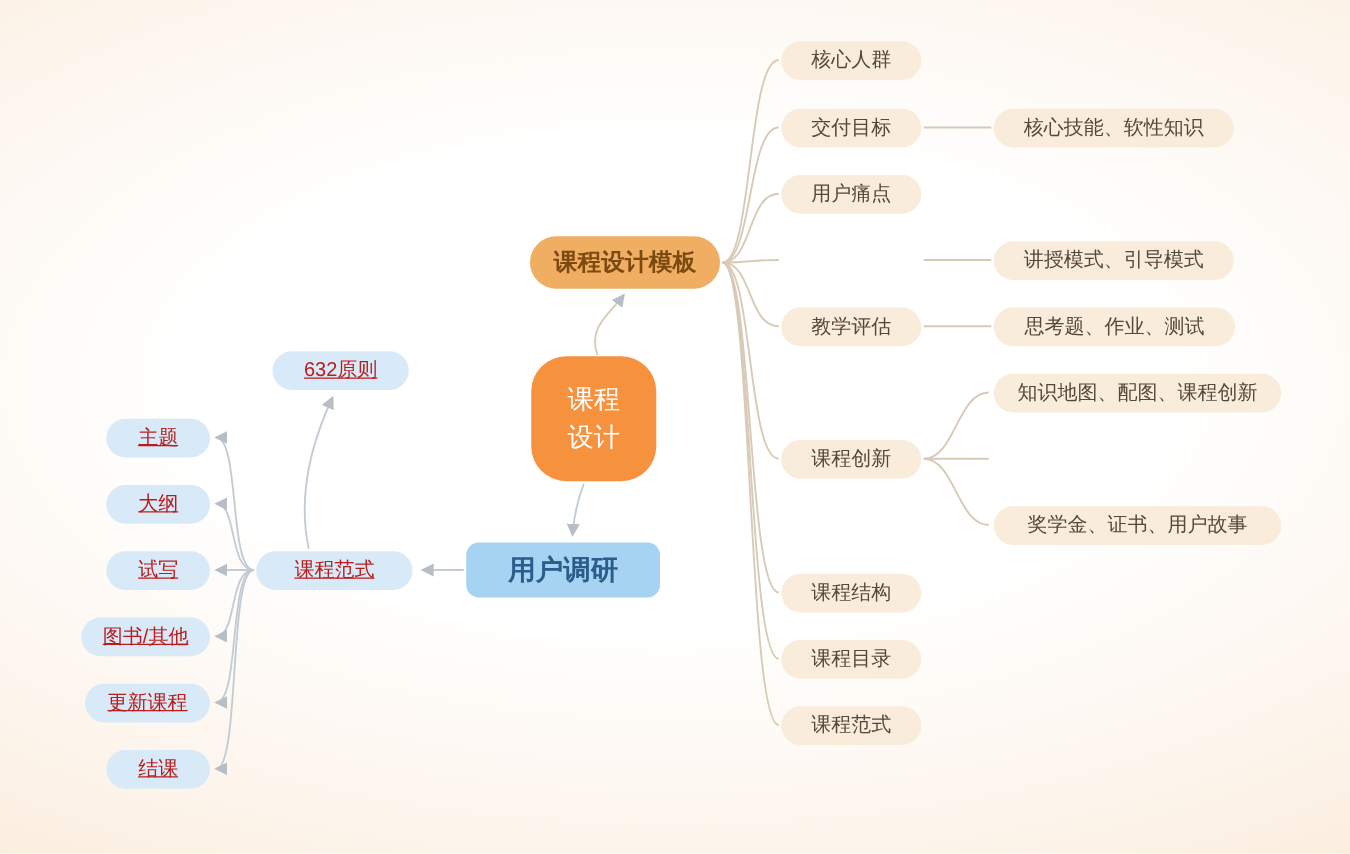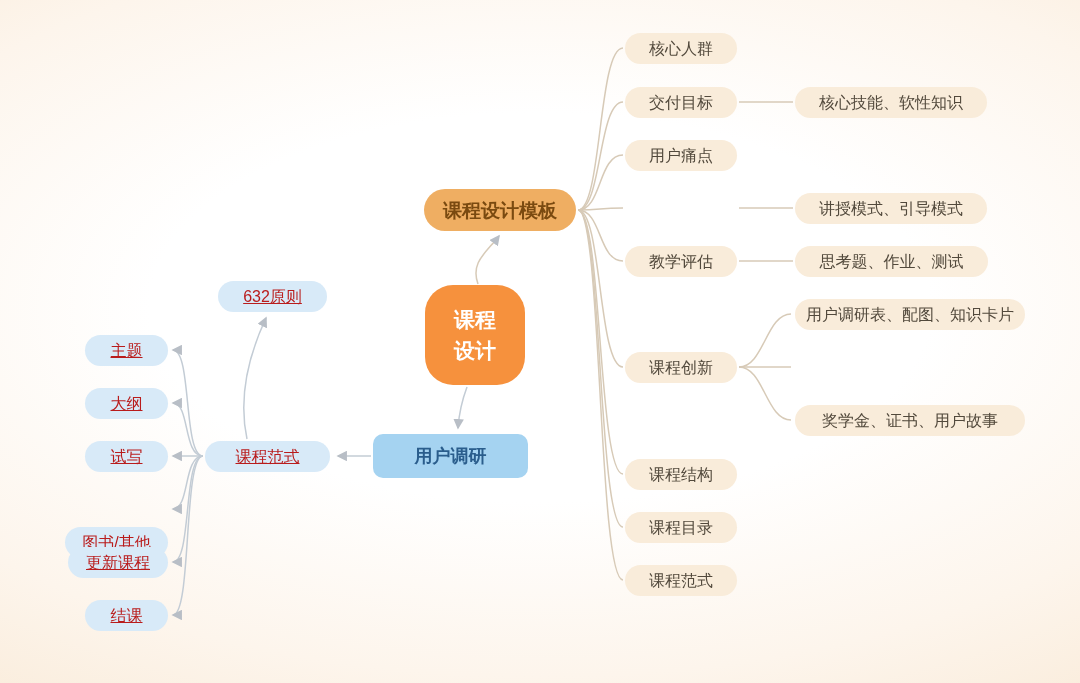--- a/index.html
+++ b/index.html
@@ -17,24 +17,24 @@
   .edge-cool{stroke:#c3ccd5;}
   .node{
     position:absolute;display:flex;align-items:center;justify-content:center;
     box-sizing:border-box;font-size:16px;line-height:1;white-space:nowrap;
     cursor:default;
   }
   .pill-warm{background:#f9ecda;color:#52493c;border-radius:16px;height:31px;}
   .pill-cool{background:#d8eaf8;color:#b91c1c;border-radius:16px;height:31px;text-decoration:underline;}
   .root{
     background:#f6913d;color:#ffffff;border-radius:28px;
-    font-weight:700;font-size:21px;white-space:pre-line;text-align:center;line-height:1.5;
+    font-weight:400;font-size:21px;white-space:pre-line;text-align:center;line-height:1.5;
   }
   .branch-warm{background:#efae62;color:#7a4a10;border-radius:21px;font-weight:700;font-size:19px;height:42px;}
-  .branch-cool{background:#a5d3f1;color:#2a5d8c;border-radius:10px;font-weight:700;font-size:18px;height:44px;}
+  .branch-cool{background:#a5d3f1;color:#2a5d8c;border-radius:10px;font-weight:700;font-size:22px;height:44px;}
 </style>
 </head>
 <body>
 
 <div class="canvas">
 
   <svg class="edges" width="1080" height="683" viewBox="0 0 1080 683">
     <defs>
       <marker id="arrow" viewBox="0 0 10 10" refX="8.5" refY="5" markerWidth="7" markerHeight="7" orient="auto-start-reverse">
         <path d="M0,0 L10,5 L0,10 z" fill="#b8bec6"></path>
@@ -69,39 +69,39 @@
     <path class="edge edge-cool" d="M203,456 C183,456 190,509 173,509" marker-end="url(#arrow)"></path>
     <path class="edge edge-cool" d="M203,456 C183,456 192,562 173,562" marker-end="url(#arrow)"></path>
     <path class="edge edge-cool" d="M203,456 C183,456 192,615 173,615" marker-end="url(#arrow)"></path>
   </svg>
 
   <div class="node root" style="left:425px;top:285px;width:100px;height:100px;">课程
 设计</div>
 
   <div class="node branch-warm" style="left:424px;top:189px;width:152px;">课程设计模板</div>
 
-  <div class="node pill-warm" style="left:625px;top:33px;width:112px;">核心人群</div>
+  <div class="node pill-warm" style="left:625px;top:33px;width:112px;font-family:Liberation Mono, monospace;">核心人群</div>
   <div class="node pill-warm" style="left:625px;top:87px;width:112px;">交付目标</div>
   <div class="node pill-warm" style="left:625px;top:140px;width:112px;">用户痛点</div>
   <div class="node pill-warm" style="left:625px;top:246px;width:112px;">教学评估</div>
   <div class="node pill-warm" style="left:625px;top:352px;width:112px;">课程创新</div>
   <div class="node pill-warm" style="left:625px;top:459px;width:112px;">课程结构</div>
   <div class="node pill-warm" style="left:625px;top:512px;width:112px;">课程目录</div>
   <div class="node pill-warm" style="left:625px;top:565px;width:112px;">课程范式</div>
 
   <div class="node pill-warm" style="left:795px;top:87px;width:192px;">核心技能、软性知识</div>
   <div class="node pill-warm" style="left:795px;top:193px;width:192px;">讲授模式、引导模式</div>
   <div class="node pill-warm" style="left:795px;top:246px;width:193px;">思考题、作业、测试</div>
-  <div class="node pill-warm" style="left:795px;top:299px;width:230px;">用户调研表、配图、知识卡片</div>
+  <div class="node pill-warm" style="left:795px;top:299px;width:230px;">知识地图、配图、课程创新</div>
   <div class="node pill-warm" style="left:795px;top:405px;width:230px;">奖学金、证书、用户故事</div>
 
   <div class="node branch-cool" style="left:373px;top:434px;width:155px;">用户调研</div>
   <div class="node pill-cool" style="left:205px;top:441px;width:125px;">课程范式</div>
   <div class="node pill-cool" style="left:218px;top:281px;width:109px;">632原则</div>
 
   <div class="node pill-cool" style="left:85px;top:335px;width:83px;text-align:center;">主题</div>
   <div class="node pill-cool" style="left:85px;top:388px;width:83px;">大纲</div>
   <div class="node pill-cool" style="left:85px;top:441px;width:83px;">试写</div>
-  <div class="node pill-cool" style="left:65px;top:494px;width:103px;margin-top:33px;">图书/其他</div>
+  <div class="node pill-cool" style="left:65px;top:494px;width:103px;">图书/其他</div>
   <div class="node pill-cool" style="left:68px;top:547px;width:100px;">更新课程</div>
   <div class="node pill-cool" style="left:85px;top:600px;width:83px;">结课</div>
 
 </div>
 
 </body></html>

